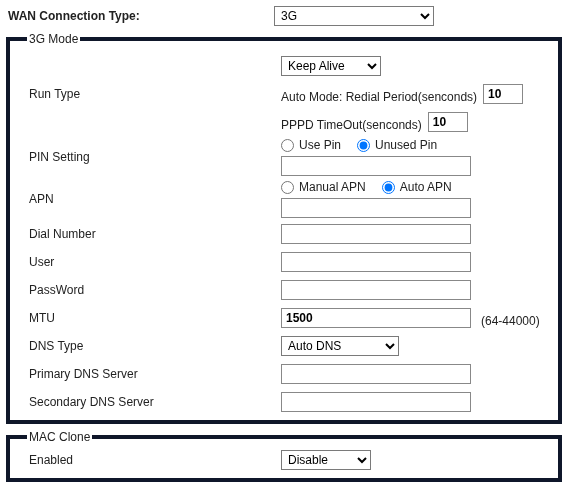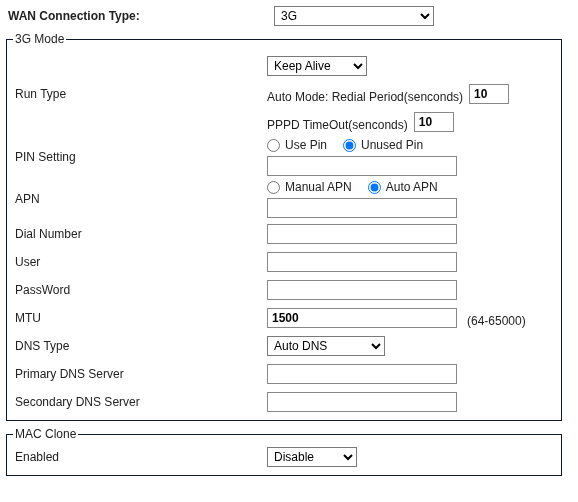--- a/index.html
+++ b/index.html
@@ -3,21 +3,21 @@
 <meta charset="utf-8">
 <style>
   * { box-sizing: border-box; }
   body { margin: 0; padding: 6px; font-family: Arial, sans-serif; font-size: 12px; color: #222; background: #fff; width: 578px; }
   .top-row { display: flex; align-items: center; margin-bottom: 6px; }
   .top-label { width: 268px; font-weight: bold; padding-left: 2px; }
   select { font-family: Arial, sans-serif; font-size: 12px; padding: 1px 2px; border: 1px solid #7a7a7a; background: #fff; }
   select.wide { width: 160px; }
   select.med { width: 100px; }
   select.sm { width: 90px; }
-  fieldset { border: 1px solid #0f172a; margin: 0 10px 6px 0; padding: 0 6px 6px 6px; }
+  fieldset { border: 4px solid #0f172a; margin: 0 10px 6px 0; padding: 0 6px 6px 17px; }
   legend { padding: 0 2px; font-size: 12px; color: #222; }
   .row { display: flex; align-items: center; min-height: 24px; margin-top: 4px; }
   .label { width: 254px; padding-left: 2px; }
   .ctrl { flex: 1; display: flex; flex-direction: column; gap: 4px; }
   .ctrl-line { display: flex; align-items: flex-end; gap: 6px; }
   input[type=text] { width: 190px; font-size: 12px; border: 1px solid #888; padding: 2px 4px; height: 20px; font-weight: bold; }
   input[type=text].small { width: 40px; }
   input[type=radio] { margin: 0 2px 0 0; vertical-align: middle; }
   .radio-label { margin-right: 10px; display: inline-flex; align-items: center; gap: 3px; cursor: pointer; }
   .note { margin-left: 4px; font-size: 12px; }
@@ -130,21 +130,21 @@
       <input type="text" value="" style="">
     </div>
       </div>
   </div>
 
   <div class="row">
     <div class="label">MTU</div>
     <div class="ctrl">
         <div class="ctrl-line">
       <input type="text" value="1500" style="">
-      <span class="note">(64-65000)</span>
+      <span class="note">(64-44000)</span>
     </div>
       </div>
   </div>
 
 
   <div class="row">
     <div class="label">DNS Type</div>
     <div class="ctrl">
         <div class="ctrl-line">
       <select class="med" style="width:118px">

